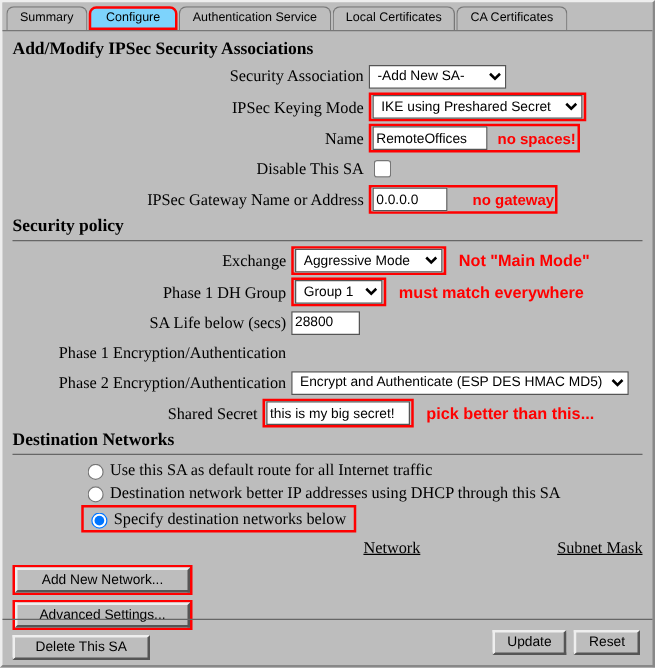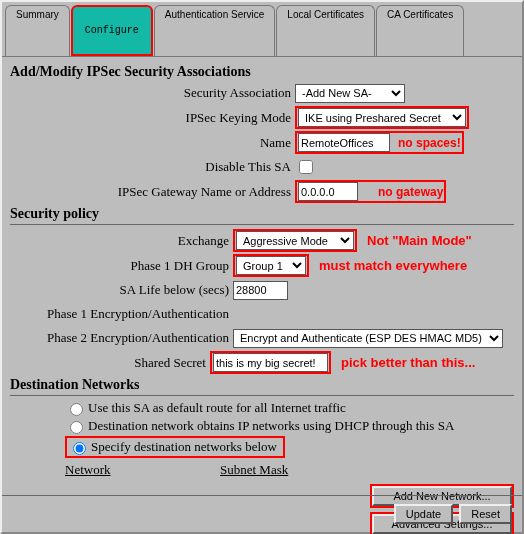--- a/index.html
+++ b/index.html
@@ -37,23 +37,22 @@
     border-top-left-radius: 6px;
     border-top-right-radius: 6px;
     border-bottom: none;
     margin-right: 1px;
     color: #000;
     white-space: nowrap;
     cursor: pointer;
   }
   .tab.active {
     border: 2px solid #f00;
-    padding: 18px 12px;
-    background: #14b8a6;
-    font-family: Liberation Mono, monospace;
+    padding: 2px 12px;
+    background: #7dd3fc;
   }
   .body {
     padding: 4px 8px 6px 8px;
   }
   .section-head {
     font-weight: bold;
     font-size: 14px;
     margin: 3px 0 2px 0;
   }
   .section-sep {
@@ -112,38 +111,39 @@
     align-items: center;
     margin: 2px 0;
     font-size: 13px;
   }
   .radio-row input { margin-right: 5px; }
   .netcols {
     display: flex;
     margin-left: 55px;
     margin-top: 4px;
     font-size: 13px;
+    justify-content: flex-end;
   }
   .netcols .c1 { width: 155px; text-decoration: underline; }
   .netcols .c2 { text-decoration: underline; }
   .btn {
     font-family: Arial, Helvetica, sans-serif;
     font-size: 11px;
     background: #bdbdbd;
     border: 2px solid #555;
     border-top-color: #eee;
     border-left-color: #eee;
     padding: 2px 10px;
     cursor: pointer;
   }
   .btn-stack {
     margin-top: 6px;
     display: flex;
     flex-direction: column;
-    align-items: flex-end;
+    align-items: flex-start;
     gap: 4px;
   }
   .btn-red-wrap {
     border: 2px solid #f00;
     display: inline-block;
     padding: 0;
   }
   .footer {
     position: absolute;
     right: 10px;
@@ -261,21 +261,21 @@
     <div class="section-head">Destination Networks</div>
     <div class="section-sep"></div>
 
     <div class="radio-list">
       <div class="radio-row">
         <input type="radio" name="dn" style="">
         <span>Use this SA as default route for all Internet traffic</span>
       </div>
       <div class="radio-row">
         <input type="radio" name="dn" style="">
-        <span>Destination network obtains IP networks using DHCP through this SA</span>
+        <span>Destination network better IP addresses using DHCP through this SA</span>
       </div>
       <div class="radio-row">
         <span class="redbox" style="padding:1px 6px 1px 1px">
           <input type="radio" name="dn" checked="" style="">
           <span>Specify destination networks below</span>
         </span>
       </div>
     </div>
 
     <div class="netcols">

